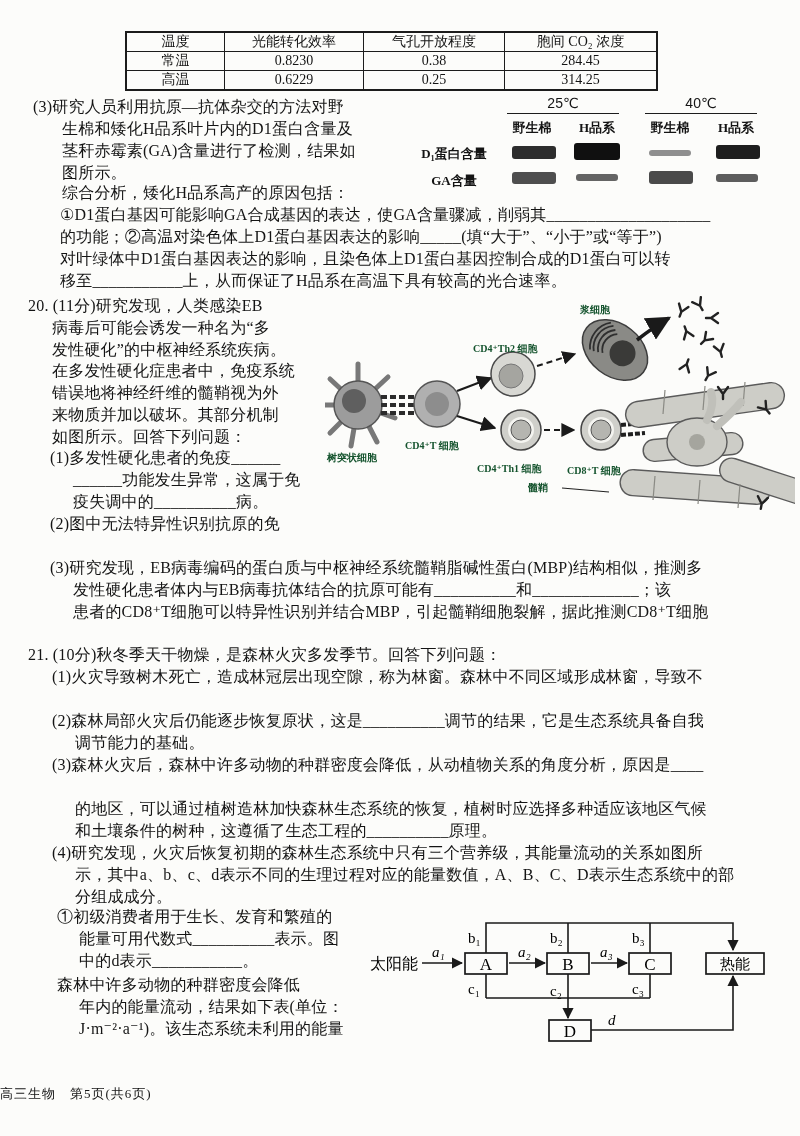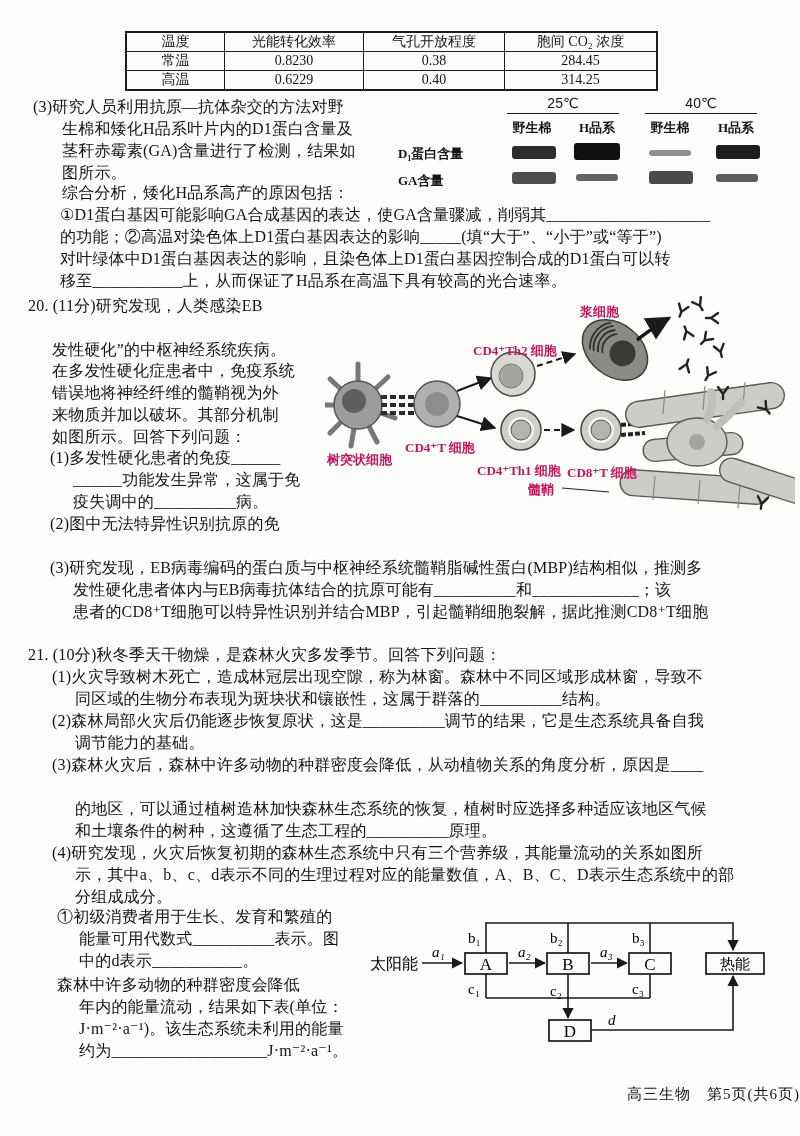--- a/index.html
+++ b/index.html
@@ -6,26 +6,26 @@
   .page{position:relative;width:800px;height:1136px;margin:0 auto;background:#fcfcfa;overflow:hidden;
         font-family:"Liberation Serif","DejaVu Serif",serif;color:#141414;}
   .ln{position:absolute;font-size:16px;line-height:20px;white-space:nowrap;letter-spacing:0.2px;text-align:center;}
   
   .qtable{position:absolute;left:125px;top:31px;border-collapse:collapse;}
   .qtable td{border:1.6px solid #1c1c1c;text-align:center;font-size:14px;line-height:16px;padding:1px 2px;margin-top:19px;}
   .qtable{border:2px solid #1c1c1c;}
   
   .blot-label{position:absolute;font-size:14px;text-align:center;font-family:"Liberation Sans","DejaVu Sans",sans-serif;}
   .blot-col{position:absolute;font-size:13px;font-weight:bold;text-align:center;}
-  .blot-row{position:absolute;font-size:13px;font-weight:bold;text-align:left;}
+  .blot-row{position:absolute;font-size:13px;font-weight:bold;text-align:center;}
   .blot-underline{position:absolute;height:0;border-top:1.6px solid #1c1c1c;}
   .band{position:absolute;border-radius:3px;}
   
-  .diag-label{position:absolute;font-size:13px;font-weight:bold;white-space:nowrap;color:#be185d;}
-  .footer{position:absolute;left:0;right:0;top:1085px;text-align:right;font-size:15px;letter-spacing:1px;}
+  .diag-label{position:absolute;font-size:10px;font-weight:bold;white-space:nowrap;color:#14532d;}
+  .footer{position:absolute;left:0;right:0;top:1085px;text-align:left;font-size:13px;letter-spacing:1px;}
   svg{position:absolute;}
   .flow-letter{font-size:17px;font-family:"Liberation Serif","DejaVu Serif",serif;}
   .flow-sub{font-size:15px;font-family:"Liberation Serif","DejaVu Serif",serif;}
   .ital{font-style:italic;}
 </style>
 </head>
 <body>
 
 <div class="page">
 
@@ -39,21 +39,21 @@
     </tr>
     <tr>
       <td>常温</td>
       <td>0.8230</td>
       <td>0.38</td>
       <td>284.45</td>
     </tr>
     <tr>
       <td>高温</td>
       <td>0.6229</td>
-      <td>0.40</td>
+      <td>0.25</td>
       <td>314.25</td>
     </tr>
   </tbody>
     </table>
 
   <div class="ln" style="left:33px;top:97px">(3)研究人员利用抗原—抗体杂交的方法对野</div>
   <div class="ln" style="left:62px;top:119px">生棉和矮化H品系叶片内的D1蛋白含量及</div>
   <div class="ln" style="left:62px;top:141px">茎秆赤霉素(GA)含量进行了检测，结果如</div>
   <div class="ln" style="left:62px;top:163px">图所示。</div>
   <div class="ln" style="left:62px;top:183px">综合分析，矮化H品系高产的原因包括：</div>
@@ -77,20 +77,21 @@
     <div class="band" style="left: 574px; top: 143px; width: 46px; background: rgb(16, 16, 16); height: 17px;"></div>
     <div class="band" style="left: 649px; top: 150px; width: 42px; background: rgb(143, 143, 143); height: 6px;"></div>
     <div class="band" style="left: 716px; top: 145px; width: 44px; background: rgb(30, 30, 30); height: 14px;"></div>
     <div class="band" style="left: 512px; top: 172px; width: 44px; background: rgb(78, 78, 78); height: 12px;"></div>
     <div class="band" style="left: 576px; top: 174px; width: 42px; background: rgb(100, 100, 100); height: 7px;"></div>
     <div class="band" style="left: 649px; top: 171px; width: 44px; background: rgb(74, 74, 74); height: 13px;"></div>
     <div class="band" style="left: 716px; top: 174px; width: 42px; background: rgb(93, 93, 93); height: 8px;"></div>
   </div>
 
   <div class="ln" style="left:28px;top:296px">20. (11分)研究发现，人类感染EB</div>
+  <div class="ln" style="left:52px;top:318px">病毒后可能会诱发一种名为“多</div>
   <div class="ln" style="left:52px;top:340px">发性硬化”的中枢神经系统疾病。</div>
   <div class="ln" style="left:52px;top:383px">错误地将神经纤维的髓鞘视为外</div>
   <div class="ln" style="left:52px;top:361px">在多发性硬化症患者中，免疫系统</div>
   <div class="ln" style="left:52px;top:405px">来物质并加以破坏。其部分机制</div>
   <div class="ln" style="left:52px;top:427px">如图所示。回答下列问题：</div>
   <div class="ln" style="left:50px;top:448px">(1)多发性硬化患者的免疫______</div>
   <div class="ln" style="left:73px;top:470px">______功能发生异常，这属于免</div>
   <div class="ln" style="left:73px;top:492px">疫失调中的__________病。</div>
 
   <svg style="left:325px;top:296px" width="470" height="220" viewBox="0 0 470 220">
@@ -209,36 +210,34 @@
   <div class="diag-label" style="left:567px;top:464px">CD8⁺T 细胞</div>
   <div class="diag-label" style="left:528px;top:481px">髓鞘</div>
 
   <div class="ln" style="left:50px;top:514px">(2)图中无法特异性识别抗原的免</div>
   <div class="ln" style="left:50px;top:558px">(3)研究发现，EB病毒编码的蛋白质与中枢神经系统髓鞘脂碱性蛋白(MBP)结构相似，推测多</div>
   <div class="ln" style="left:73px;top:580px">发性硬化患者体内与EB病毒抗体结合的抗原可能有__________和_____________；该</div>
   <div class="ln" style="left:73px;top:602px">患者的CD8⁺T细胞可以特异性识别并结合MBP，引起髓鞘细胞裂解，据此推测CD8⁺T细胞</div>
 
   <div class="ln" style="left:28px;top:645px">21. (10分)秋冬季天干物燥，是森林火灾多发季节。回答下列问题：</div>
   <div class="ln" style="left:52px;top:667px">(1)火灾导致树木死亡，造成林冠层出现空隙，称为林窗。森林中不同区域形成林窗，导致不</div>
-  <div class="ln" style="left:75px;top:689px">同区域的生物分布表现为斑块状和镶嵌性，这属于群落的__________结构。</div>
   <div class="ln" style="left:52px;top:711px">(2)森林局部火灾后仍能逐步恢复原状，这是__________调节的结果，它是生态系统具备自我</div>
   <div class="ln" style="left:75px;top:733px">调节能力的基础。</div>
   <div class="ln" style="left:52px;top:755px">(3)森林火灾后，森林中许多动物的种群密度会降低，从动植物关系的角度分析，原因是____</div>
   <div class="ln" style="left:75px;top:821px">和土壤条件的树种，这遵循了生态工程的__________原理。</div>
   <div class="ln" style="left:75px;top:799px">的地区，可以通过植树造林加快森林生态系统的恢复，植树时应选择多种适应该地区气候</div>
   <div class="ln" style="left:52px;top:843px">(4)研究发现，火灾后恢复初期的森林生态系统中只有三个营养级，其能量流动的关系如图所</div>
   <div class="ln" style="left:75px;top:865px">示，其中a、b、c、d表示不同的生理过程对应的能量数值，A、B、C、D表示生态系统中的部</div>
   <div class="ln" style="left:75px;top:887px">分组成成分。</div>
   <div class="ln" style="left:57px;top:907px">①初级消费者用于生长、发育和繁殖的</div>
   <div class="ln" style="left:79px;top:929px">能量可用代数式__________表示。图</div>
   <div class="ln" style="left:79px;top:951px">中的d表示___________。</div>
   <div class="ln" style="left:57px;top:975px">森林中许多动物的种群密度会降低</div>
   <div class="ln" style="left:79px;top:997px">年内的能量流动，结果如下表(单位：</div>
   <div class="ln" style="left:79px;top:1019px">J·m⁻²·a⁻¹)。该生态系统未利用的能量</div>
-  <div class="ln" style="left:79px;top:1041px">约为___________________J·m⁻²·a⁻¹。</div>
 
   <svg style="left:368px;top:915px" width="428" height="150" viewBox="0 0 428 150">
     <defs>
       <marker id="arr2" viewBox="0 0 10 10" refX="9" refY="5" markerWidth="7" markerHeight="7" orient="auto-start-reverse">
         <path d="M0,0L10,5L0,10z" fill="#1a1a1a"></path>
       </marker>
     </defs>
     <text x="2" y="54" font-size="16">太阳能</text>
     <line x1="54" y1="48" x2="94" y2="48" stroke="#1a1a1a" stroke-width="1.6" marker-end="url(#arr2)"></line>
     <text class="flow-sub ital" x="64" y="42">a₁</text>

